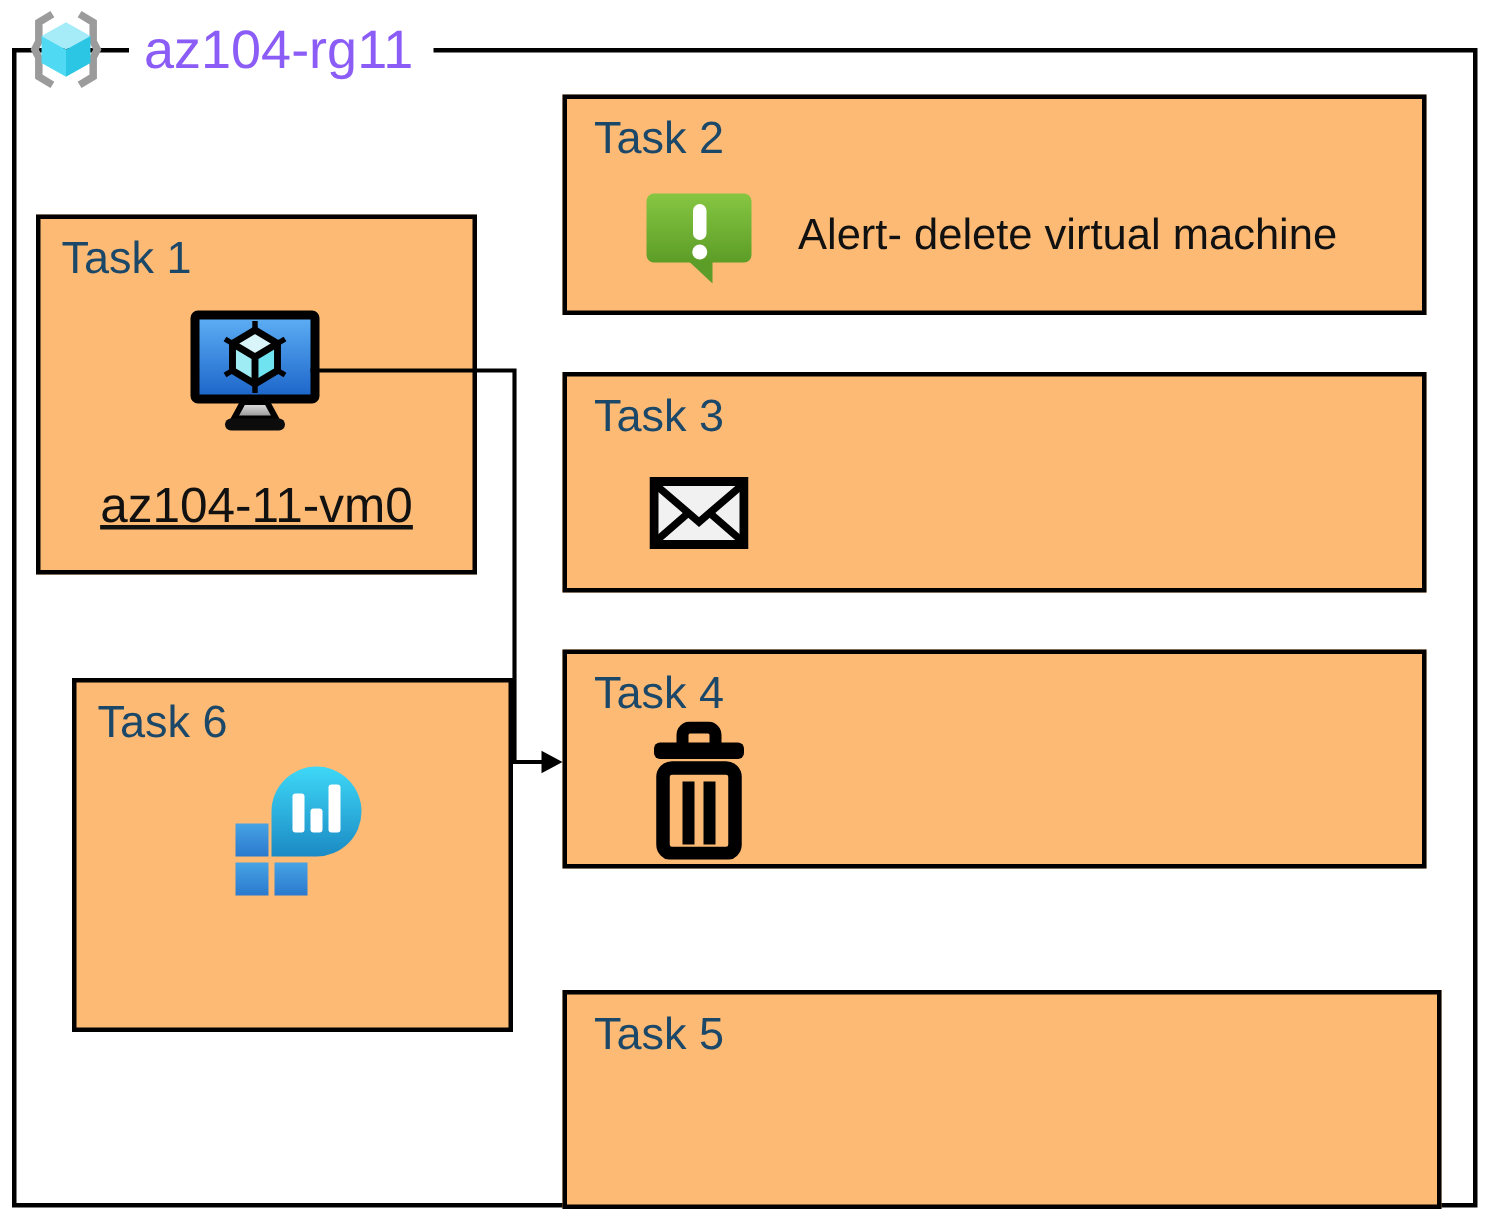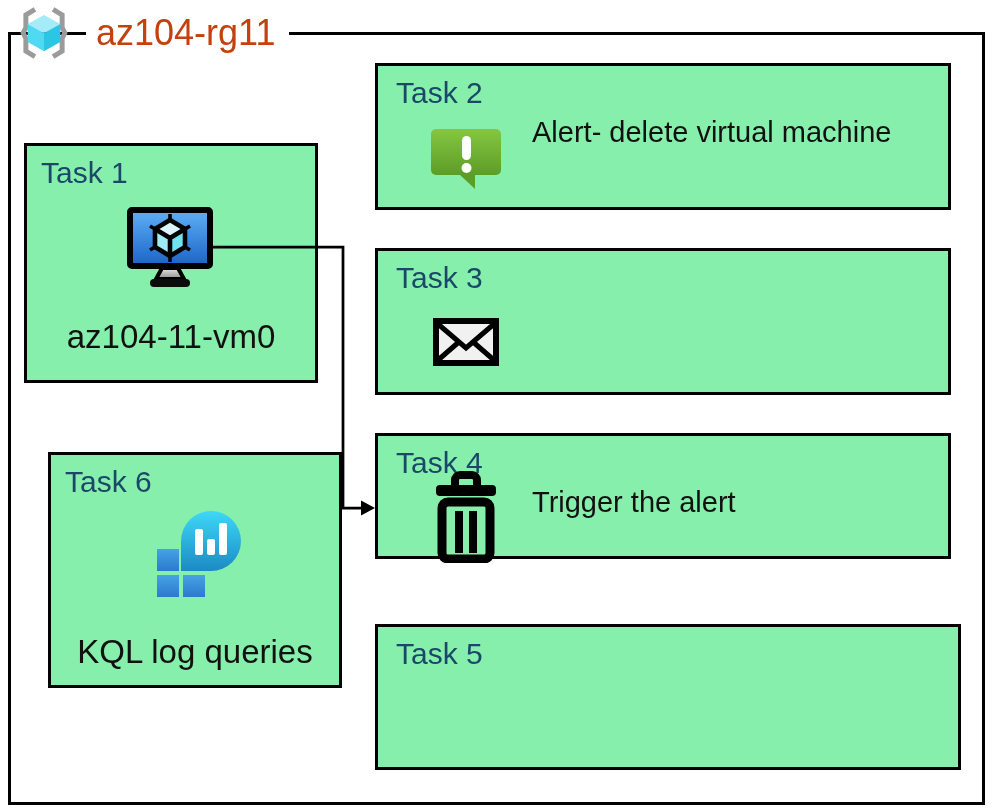--- a/index.html
+++ b/index.html
@@ -13,57 +13,57 @@
 
   
   .outer-frame{
     position:absolute;left:8px;top:32px;width:977px;height:773px;
     border:3px solid #000;box-sizing:border-box;background:transparent;
   }
   .rg-header{position:absolute;left:0;top:0;width:400px;height:64px;}
   .rg-icon{position:absolute;left:14px;top:4px;width:60px;height:58px;}
   .rg-title{
     position:absolute;left:86px;top:11px;background:#ffffff;
-    padding:0 14px 2px 10px;font-size:36px;color:#c2410c;white-space:nowrap;line-height:44px;
+    padding:0 14px 2px 10px;font-size:36px;color:#8b5cf6;white-space:nowrap;line-height:44px;
   }
 
   
   .panel{
-    position:absolute;background:#86efac;border:3px solid #000;box-sizing:border-box;
+    position:absolute;background:#fdba74;border:3px solid #000;box-sizing:border-box;
   }
   .panel-title{
     position:absolute;left:18px;top:10px;font-size:30px;color:#1B4869;white-space:nowrap;
   }
   .panel-title.left-box{left:14px;top:10px;}
 
   
   .task-row{
     position:absolute;left:46px;top:50px;right:8px;bottom:8px;
-    display:flex;
+    display:flex;align-items:center;
   }
   .icon-slot{width:84px;display:flex;justify-content:center;align-items:center;flex:0 0 84px;}
   .caption{font-size:29px;color:#111;margin-left:24px;white-space:nowrap;}
 
   
   .vm-icon{position:absolute;left:97px;top:60px;}
   .la-icon{position:absolute;left:104px;top:46px;}
   .center-caption{
     position:absolute;left:0;width:100%;text-align:center;
-    font-size:33px;color:#111;white-space:nowrap;
+    font-size:33px;color:#111;white-space:nowrap;text-decoration:underline;
   }
   #task1 .center-caption{top:172px;}
   #task6 .center-caption{top:178px;}
 
   
   #task1{left:24px;top:143px;width:294px;height:240px;}
   #task6{left:24px;top:452px;width:294px;height:236px;margin-left:24px;}
   #task2{left:375px;top:63px;width:576px;height:147px;}
   #task3{left:375px;top:248px;width:576px;height:147px;padding-left:48px;}
-  #task4{left:375px;top:433px;width:576px;height:126px;}
-  #task5{left:375px;top:624px;width:586px;height:146px;}
+  #task4{left:375px;top:433px;width:576px;height:146px;}
+  #task5{left:375px;top:660px;width:586px;height:146px;}
 
   .arrow-overlay{position:absolute;inset:0;width:993px;height:811px;pointer-events:none;}
 </style>
 </head>
 <body>
 
 <div class="canvas">
 
   <svg width="0" height="0" style="position:absolute" aria-hidden="true">
     <defs>
@@ -161,40 +161,38 @@
     <div class="task-row">
       <span class="icon-slot">
         <svg width="70" height="92" viewBox="0 0 70 92">
           <rect x="24" y="4" width="22" height="16" rx="5" fill="none" stroke="#000" stroke-width="8"></rect>
           <rect x="5" y="14" width="60" height="11" rx="4" fill="#000"></rect>
           <rect x="11" y="31" width="48" height="57" rx="6" fill="none" stroke="#000" stroke-width="9"></rect>
           <rect x="24" y="40" width="8" height="42" fill="#000"></rect>
           <rect x="38" y="40" width="8" height="42" fill="#000"></rect>
         </svg>
       </span>
-      <span class="caption">Trigger the alert</span>
     </div>
   </div>
 
   <div class="panel" id="task5">
     <div class="panel-title">Task 5</div>
   </div>
 
   <div class="panel" id="task6">
     <div class="panel-title left-box">Task 6</div>
     <svg class="la-icon" width="88" height="110" viewBox="0 0 88 110">
       <path d="M26,70 L26,40 A30,30 0 1 1 56,70 Z" fill="url(#gBalloon)"></path>
       <rect x="40" y="28" width="8" height="26" rx="2" fill="#fff"></rect>
       <rect x="52" y="38" width="8" height="16" rx="2" fill="#fff"></rect>
       <rect x="64" y="22" width="8" height="32" rx="2" fill="#fff"></rect>
       <rect x="2" y="48" width="22" height="22" fill="url(#gSquare)"></rect>
       <rect x="2" y="74" width="22" height="22" fill="url(#gSquare)"></rect>
       <rect x="28" y="74" width="22" height="22" fill="url(#gSquare)"></rect>
     </svg>
-    <div class="center-caption">KQL log queries</div>
   </div>
 
   <svg class="arrow-overlay" viewBox="0 0 993 811">
     <path d="M207,247 L343,247 L343,508 L362,508" fill="none" stroke="#000" stroke-width="2.75"></path>
     <polygon points="361,500.5 375,508 361,515.5" fill="#000"></polygon>
   </svg>
 
 </div>
 
 </body></html>

